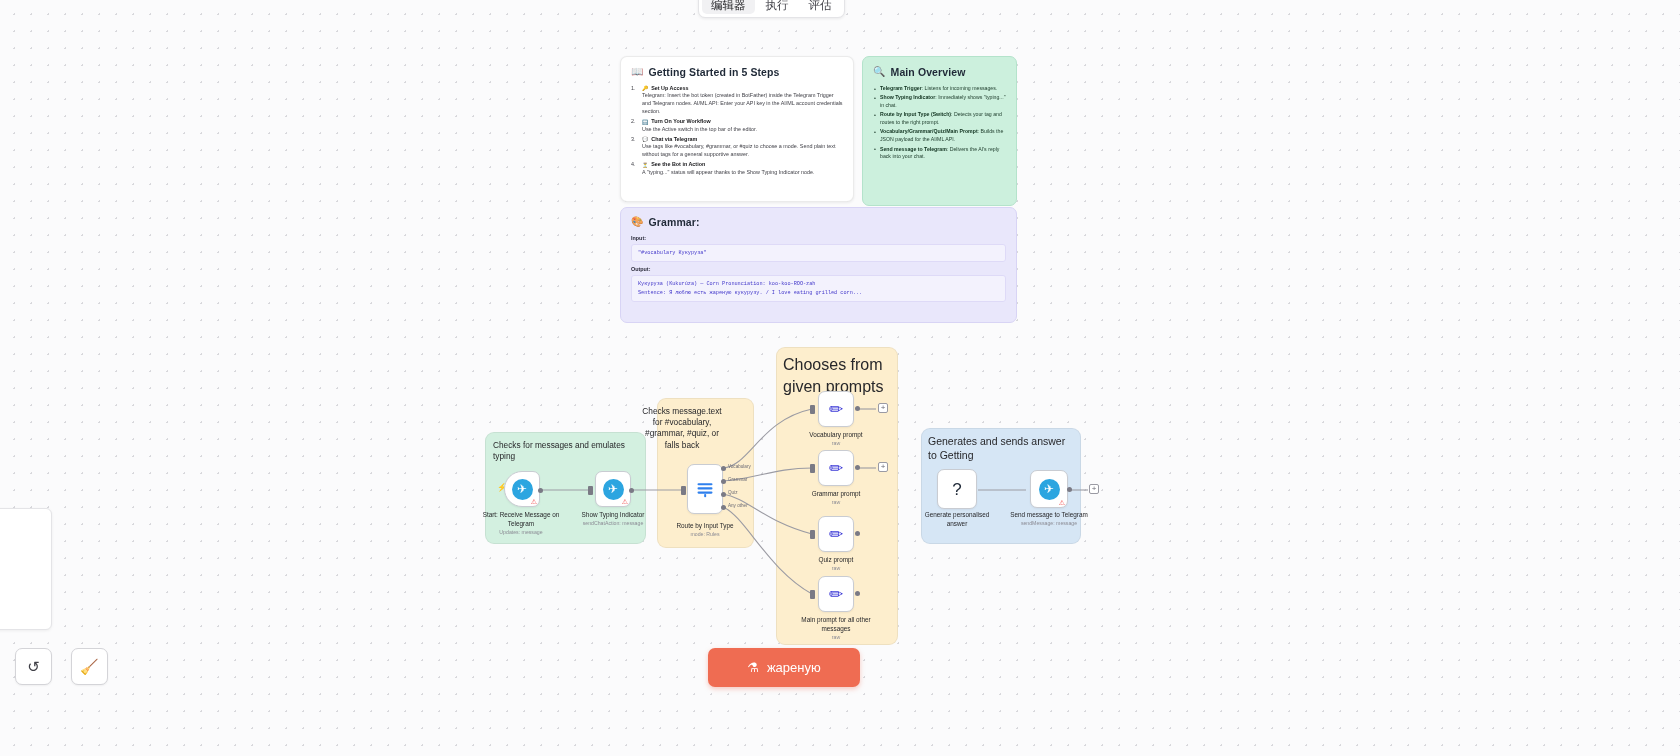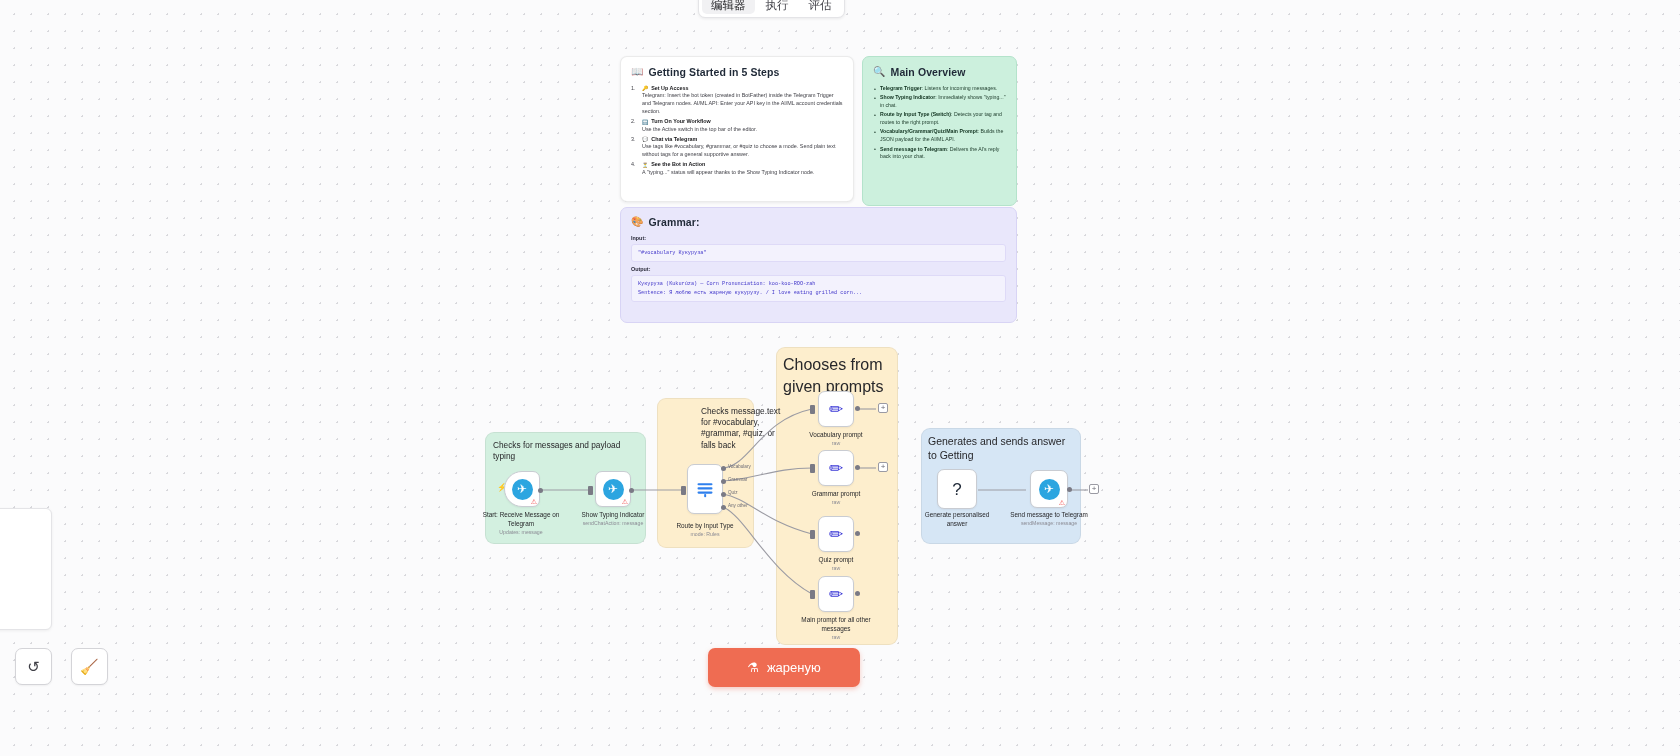--- a/index.html
+++ b/index.html
@@ -296,22 +296,22 @@
     <div class="ex-label">Output:</div>
     <div class="ex-code" style="white-space:pre;">Кукуруза (Kukurúza) — Corn Pronunciation: koo-koo-ROO-zah
 Sentence: Я люблю есть жареную кукурузу. / I love eating grilled corn...</div>
   </div>
 
   <div class="group g-typing"></div>
   <div class="group g-route"></div>
   <div class="group g-prompts"></div>
   <div class="group g-send"></div>
 
-  <div class="group-label" style="left:493px; top:440px; width:150px;">Checks for messages and payload typing</div>
-  <div class="group-label" style="left:701px; top:406px; width:88px;">Checks message.text for #vocabulary, #grammar, #quiz, or falls back</div>
+  <div class="group-label" style="left:493px; top:440px; width:150px;">Checks for messages and emulates typing</div>
+  <div class="group-label" style="left:638px; top:406px; width:88px;text-align:center;">Checks message.text for #vocabulary, #grammar, #quiz, or falls back</div>
   <div class="group-label" style="left:783px; top:354px; width:108px; font-size:16px;">Chooses from given prompts</div>
   <div class="group-label" style="left:928px; top:434px; width:146px; font-size:10.5px;">Generates and sends answer to Getting</div>
 
   <svg class="wires" width="1680" height="756">
     <g fill="none" stroke="#9b9ba3" stroke-width="1.1">
       <path d="M539,490 L590,490"></path>
       <path d="M631,490 L683,490"></path>
       <path d="M723,468 C750,466 760,420 812,409"></path>
       <path d="M723,481 C755,479 775,468 812,468"></path>
       <path d="M723,494 C748,498 765,522 812,534"></path>

